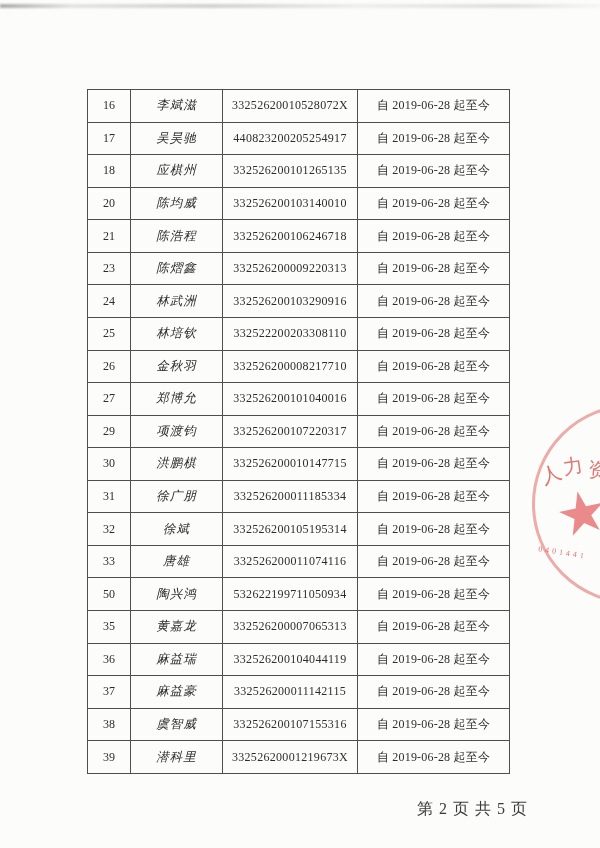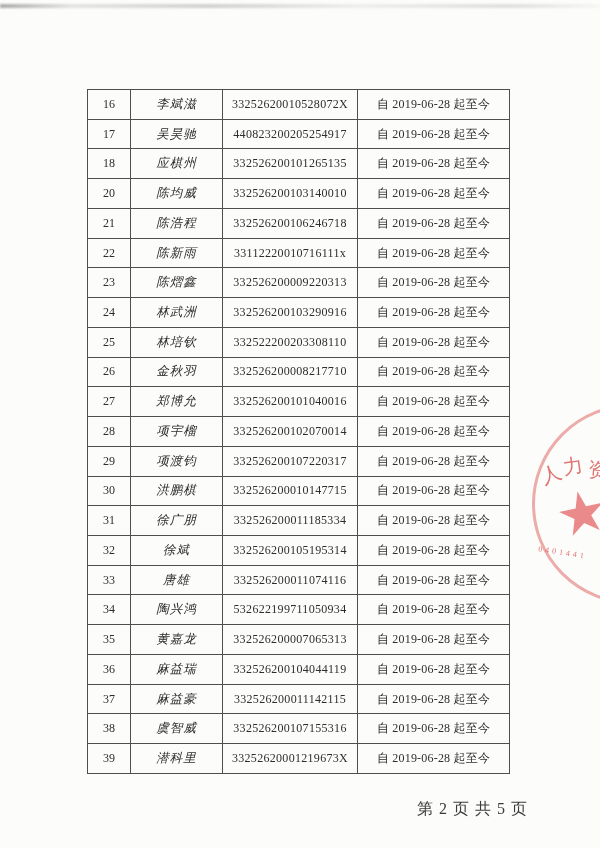--- a/index.html
+++ b/index.html
@@ -130,26 +130,20 @@
           <td class="cell-id">332526200103140010</td>
           <td class="cell-period">自 2019-06-28 起至今</td>
         </tr>
         <tr>
           <td class="cell-no">21</td>
           <td class="cell-name">陈浩程</td>
           <td class="cell-id">332526200106246718</td>
           <td class="cell-period">自 2019-06-28 起至今</td>
         </tr>
         <tr>
-          <td class="cell-no">22</td>
-          <td class="cell-name">陈新雨</td>
-          <td class="cell-id">33112220010716111x</td>
-          <td class="cell-period">自 2019-06-28 起至今</td>
-        </tr>
-        <tr>
           <td class="cell-no">23</td>
           <td class="cell-name">陈熠鑫</td>
           <td class="cell-id">332526200009220313</td>
           <td class="cell-period">自 2019-06-28 起至今</td>
         </tr>
         <tr>
           <td class="cell-no">24</td>
           <td class="cell-name">林武洲</td>
           <td class="cell-id">332526200103290916</td>
           <td class="cell-period">自 2019-06-28 起至今</td>
@@ -166,26 +160,20 @@
           <td class="cell-id">332526200008217710</td>
           <td class="cell-period">自 2019-06-28 起至今</td>
         </tr>
         <tr>
           <td class="cell-no">27</td>
           <td class="cell-name">郑博允</td>
           <td class="cell-id">332526200101040016</td>
           <td class="cell-period">自 2019-06-28 起至今</td>
         </tr>
         <tr>
-          <td class="cell-no">28</td>
-          <td class="cell-name">项宇榴</td>
-          <td class="cell-id">332526200102070014</td>
-          <td class="cell-period">自 2019-06-28 起至今</td>
-        </tr>
-        <tr>
           <td class="cell-no">29</td>
           <td class="cell-name">项渡钧</td>
           <td class="cell-id">332526200107220317</td>
           <td class="cell-period">自 2019-06-28 起至今</td>
         </tr>
         <tr>
           <td class="cell-no">30</td>
           <td class="cell-name">洪鹏棋</td>
           <td class="cell-id">332526200010147715</td>
           <td class="cell-period">自 2019-06-28 起至今</td>
@@ -202,21 +190,21 @@
           <td class="cell-id">332526200105195314</td>
           <td class="cell-period">自 2019-06-28 起至今</td>
         </tr>
         <tr>
           <td class="cell-no">33</td>
           <td class="cell-name">唐雄</td>
           <td class="cell-id">332526200011074116</td>
           <td class="cell-period">自 2019-06-28 起至今</td>
         </tr>
         <tr>
-          <td class="cell-no">34</td>
+          <td class="cell-no">50</td>
           <td class="cell-name">陶兴鸿</td>
           <td class="cell-id">532622199711050934</td>
           <td class="cell-period">自 2019-06-28 起至今</td>
         </tr>
         <tr>
           <td class="cell-no">35</td>
           <td class="cell-name">黄嘉龙</td>
           <td class="cell-id">332526200007065313</td>
           <td class="cell-period">自 2019-06-28 起至今</td>
         </tr>

